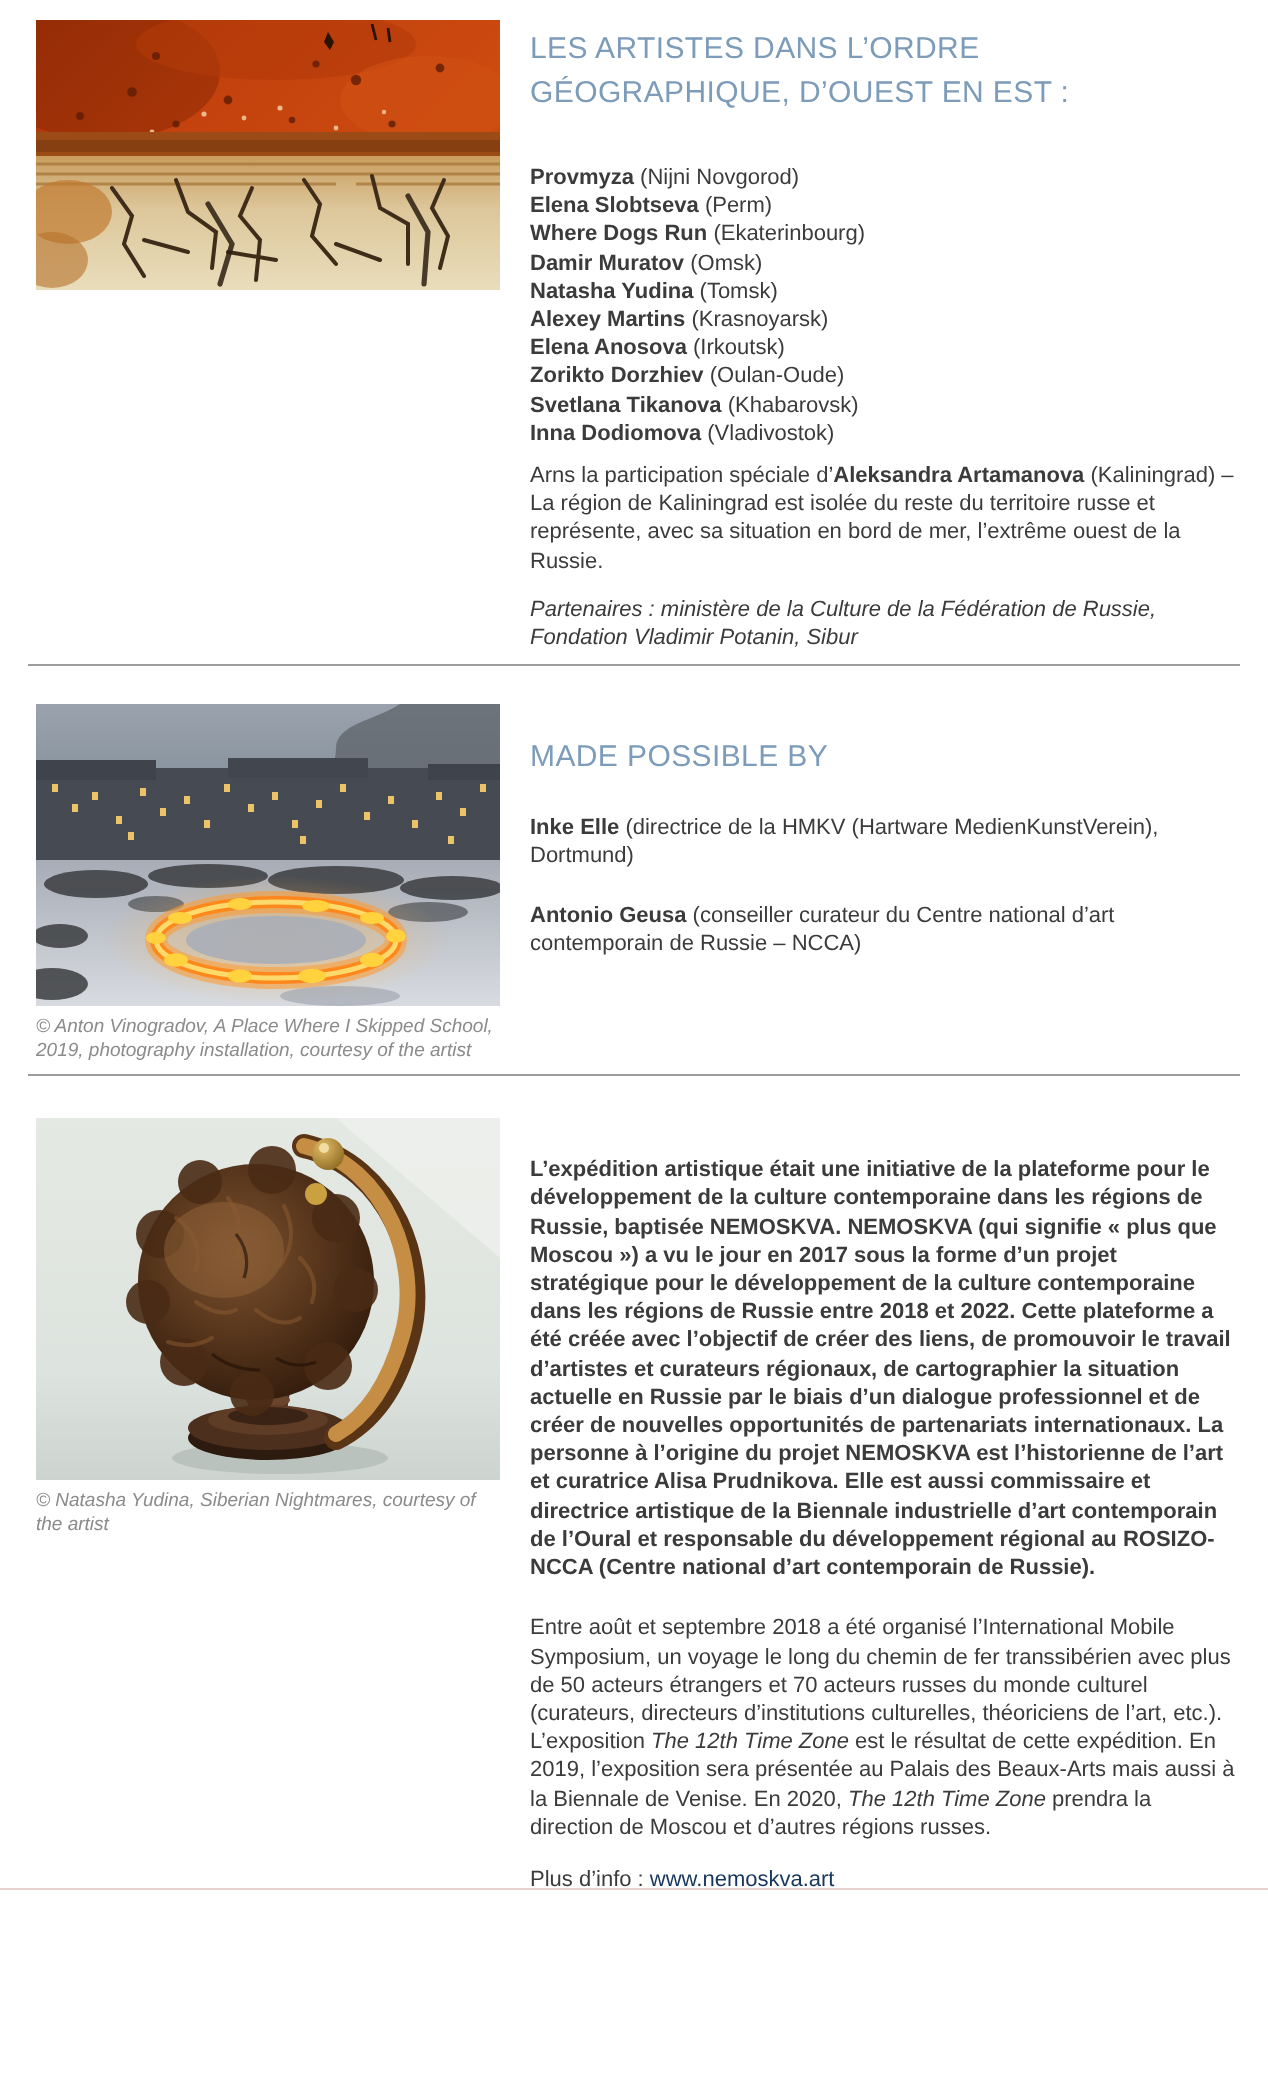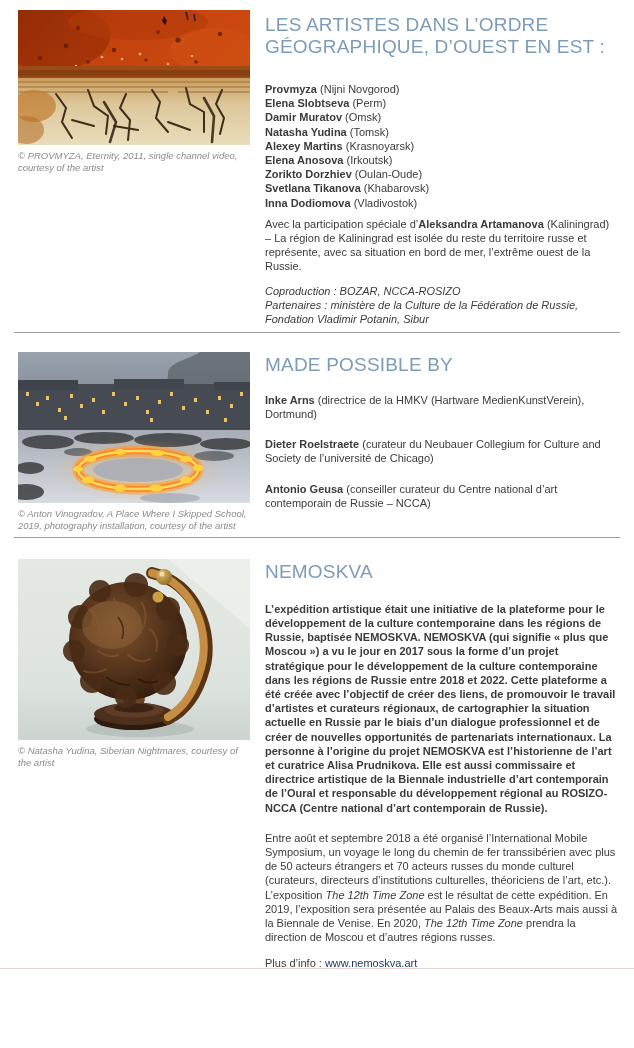--- a/index.html
+++ b/index.html
@@ -12,32 +12,32 @@
   .row { display:flex; align-items:flex-start; }
   .left { flex:0 0 232px; width:232px; }
   .right { flex:1; margin-left:15px; }
   .img-frame { width:232px; overflow:hidden; line-height:0; }
   .img-frame svg { display:block; }
   .caption {
     margin-top:5px; font-size:9.5px; line-height:11.5px;
     font-style:italic; color:#8b8b8b;
   }
   .heading {
-    color:#7d9cb9; font-size:19px; line-height:21.5px; font-weight:400;
+    color:#7d9cb9; font-size:15px; line-height:21.5px; font-weight:400;
     margin-top:4px; letter-spacing:0.2px;
   }
   .body-text { font-size:11px; line-height:14.2px; }
   .artist-list { margin-top:25px; }
   .participation { margin-top:7px; }
   .credits { margin-top:10px; font-style:italic; }
   .credit-line { display:block; }
   b { font-weight:bold; }
   .i { font-style:italic; }
   .sec2 { padding-top:19px; }
-  .sec2 .heading { margin-top:2px; }
+  .sec2 .heading { margin-top:16px; }
   .person { margin-top:16px; }
   .person:first-of-type { margin-top:17px; }
   .sec3 { padding-top:21px; }
   .sec3 .heading { margin-top:2px; }
   .para1 { margin-top:19px;font-weight:bold; }
   .para2 { margin-top:16px; }
   .more-info { margin-top:12px; }
   .link { color:#17365d; text-decoration:underline; }
   .divider { border:0; border-top:1px solid #9c9c9c; margin:6px -2px 0 -4px; }
   .bottom-divider {
@@ -110,50 +110,49 @@
             <path d="M168,78 l4,16 l14,8 l0,20"></path>
             <path d="M204,80 l-6,14 l8,14 l-4,16"></path>
             <path d="M54,110 l22,6 M96,116 l24,4 M150,112 l22,8"></path>
           </g>
           <g stroke="#2c1e10" stroke-width="2.6" fill="none" stroke-linecap="round" opacity="0.85">
             <path d="M86,92 l12,20 l-6,20"></path>
             <path d="M186,88 l10,18 l-2,26"></path>
           </g>
         </svg>
       </div>
-      <p class="caption">© PROVMYZA, Eternity, 2011, single channel video, courtesy of the artist</p>
     </div>
     <div class="right">
       <h2 class="heading">LES ARTISTES DANS L’ORDRE GÉOGRAPHIQUE, D’OUEST EN EST :</h2>
       <div class="artist-list body-text">
 
           <div class="artist-row"><b>Provmyza</b> <span>(Nijni Novgorod)</span></div>
 
           <div class="artist-row"><b>Elena Slobtseva</b> <span>(Perm)</span></div>
 
+          <div class="artist-row"><b>Where Dogs Run</b> <span>(Ekaterinbourg)</span></div>
 
 
           <div class="artist-row"><b>Damir Muratov</b> <span>(Omsk)</span></div>
 
 
           <div class="artist-row"><b>Natasha Yudina</b> <span>(Tomsk)</span></div>
 
           <div class="artist-row"><b>Alexey Martins</b> <span>(Krasnoyarsk)</span></div>
 
           <div class="artist-row"><b>Elena Anosova</b> <span>(Irkoutsk)</span></div>
 
           <div class="artist-row"><b>Zorikto Dorzhiev</b> <span>(Oulan-Oude)</span></div>
 
           <div class="artist-row"><b>Svetlana Tikanova</b> <span>(Khabarovsk)</span></div>
 
           <div class="artist-row"><b>Inna Dodiomova</b> <span>(Vladivostok)</span></div>
         </div>
-      <p class="body-text participation"><span>Avec la participation spéciale d’</span><b>Aleksandra Artamanova</b><span> (Kaliningrad) – La région de Kaliningrad est isolée du reste du territoire russe et représente, avec sa situation en bord de mer, l’extrême ouest de la Russie.</span></p>
+      <p class="body-text participation"><span>Arns la participation spéciale d’</span><b>Aleksandra Artamanova</b><span> (Kaliningrad) – La région de Kaliningrad est isolée du reste du territoire russe et représente, avec sa situation en bord de mer, l’extrême ouest de la Russie.</span></p>
       <p class="body-text credits">
-        <span class="credit-line">Coproduction : BOZAR, NCCA-ROSIZO</span>
         <span class="credit-line">Partenaires : ministère de la Culture de la Fédération de Russie, Fondation Vladimir Potanin, Sibur</span>
       </p>
     </div>
   </section>
 
   <hr class="divider">
 
   <section class="row sec2">
     <div class="left">
       <div class="img-frame">
@@ -233,23 +232,22 @@
           <ellipse cx="120" cy="118" rx="45" ry="12" fill="#a9aeb8" opacity="0.9"></ellipse>
           <ellipse cx="152" cy="146" rx="30" ry="5" fill="#9ba0aa" opacity="0.6"></ellipse>
         </svg>
       </div>
       <p class="caption">© Anton Vinogradov, A Place Where I Skipped School, 2019, photography installation, courtesy of the artist</p>
     </div>
     <div class="right">
       <h2 class="heading">MADE POSSIBLE BY</h2>
       <div>
 
-          <p class="body-text person"><b>Inke Arns</b><span> (directrice de la HMKV (Hartware MedienKunstVerein), Dortmund)</span></p>
-
-          <p class="body-text person"><b>Dieter Roelstraete</b><span> (curateur du Neubauer Collegium for Culture and Society de l’université de Chicago)</span></p>
+          <p class="body-text person"><b>Inke Elle</b><span> (directrice de la HMKV (Hartware MedienKunstVerein), Dortmund)</span></p>
+
 
           <p class="body-text person"><b>Antonio Geusa</b><span> (conseiller curateur du Centre national d’art contemporain de Russie – NCCA)</span></p>
         </div>
     </div>
   </section>
 
   <hr class="divider">
 
   <section class="row sec3">
     <div class="left">
@@ -310,21 +308,20 @@
           <path d="M134,14 C178,24 196,74 186,110 C179,136 166,152 150,160" fill="none" stroke="#5a3515" stroke-width="12" stroke-linecap="round"></path>
           <path d="M134,14 C176,24 193,74 183,109 C176,134 164,150 150,158" fill="none" stroke="#c68d44" stroke-width="8" stroke-linecap="round"></path>
           <circle cx="146" cy="18" r="8" fill="url(#brassg)"></circle>
           <circle cx="140" cy="38" r="5.5" fill="#caa040"></circle>
           <circle cx="144" cy="15" r="2.5" fill="#f2dca0"></circle>
         </svg>
       </div>
       <p class="caption">© Natasha Yudina, Siberian Nightmares, courtesy of the artist</p>
     </div>
     <div class="right">
-      <h2 class="heading">NEMOSKVA</h2>
       <p class="body-text para1">L’expédition artistique était une initiative de la plateforme pour le développement de la culture contemporaine dans les régions de Russie, baptisée NEMOSKVA. NEMOSKVA (qui signifie « plus que Moscou ») a vu le jour en 2017 sous la forme d’un projet stratégique pour le développement de la culture contemporaine dans les régions de Russie entre 2018 et 2022. Cette plateforme a été créée avec l’objectif de créer des liens, de promouvoir le travail d’artistes et curateurs régionaux, de cartographier la situation actuelle en Russie par le biais d’un dialogue professionnel et de créer de nouvelles opportunités de partenariats internationaux. La personne à l’origine du projet NEMOSKVA est l’historienne de l’art et curatrice Alisa Prudnikova. Elle est aussi commissaire et directrice artistique de la Biennale industrielle d’art contemporain de l’Oural et responsable du développement régional au ROSIZO-NCCA (Centre national d’art contemporain de Russie).</p>
       <p class="body-text para2"><span>Entre août et septembre 2018 a été organisé l’International Mobile Symposium, un voyage le long du chemin de fer transsibérien avec plus de 50 acteurs étrangers et 70 acteurs russes du monde culturel (curateurs, directeurs d’institutions culturelles, théoriciens de l’art, etc.). L’exposition </span><span class="i">The 12th Time Zone</span><span> est le résultat de cette expédition. En 2019, l’exposition sera présentée au Palais des Beaux-Arts mais aussi à la Biennale de Venise. En 2020, </span><span class="i">The 12th Time Zone</span><span> prendra la direction de Moscou et d’autres régions russes.</span></p>
       <p class="body-text more-info"><span>Plus d’info : </span><a class="link" href="#">www.nemoskva.art</a></p>
     </div>
   </section>
 
   <div class="bottom-divider"></div>
 </div>
 
 </body></html>

